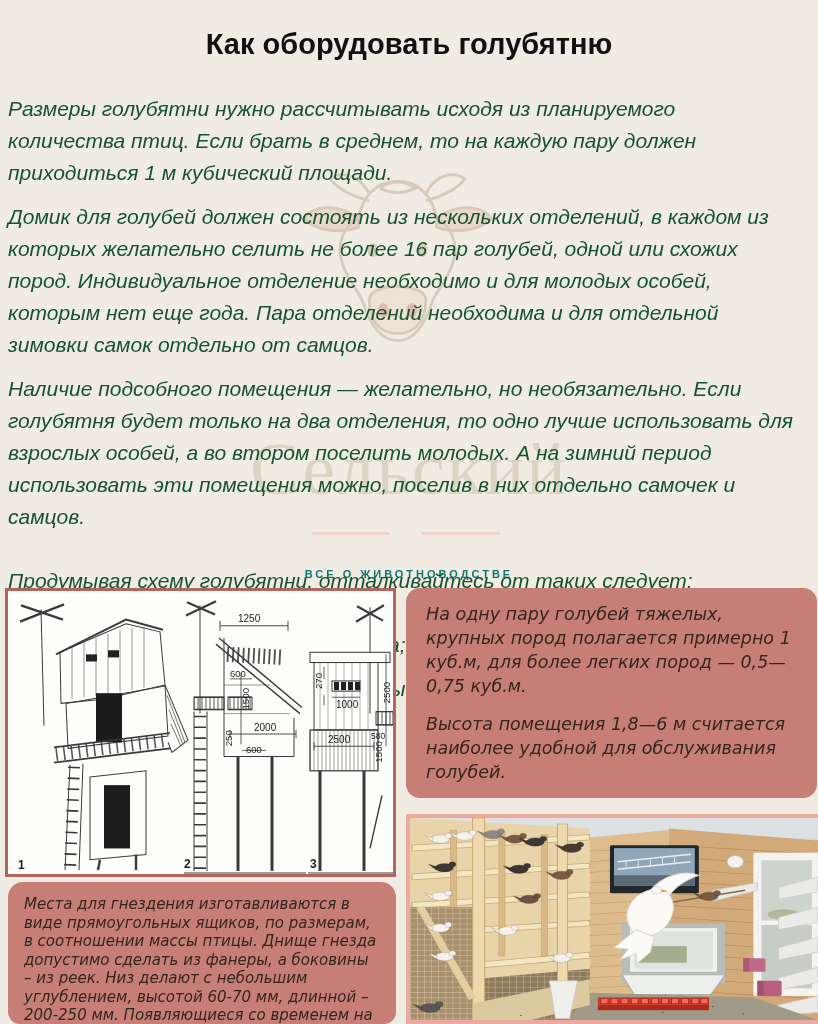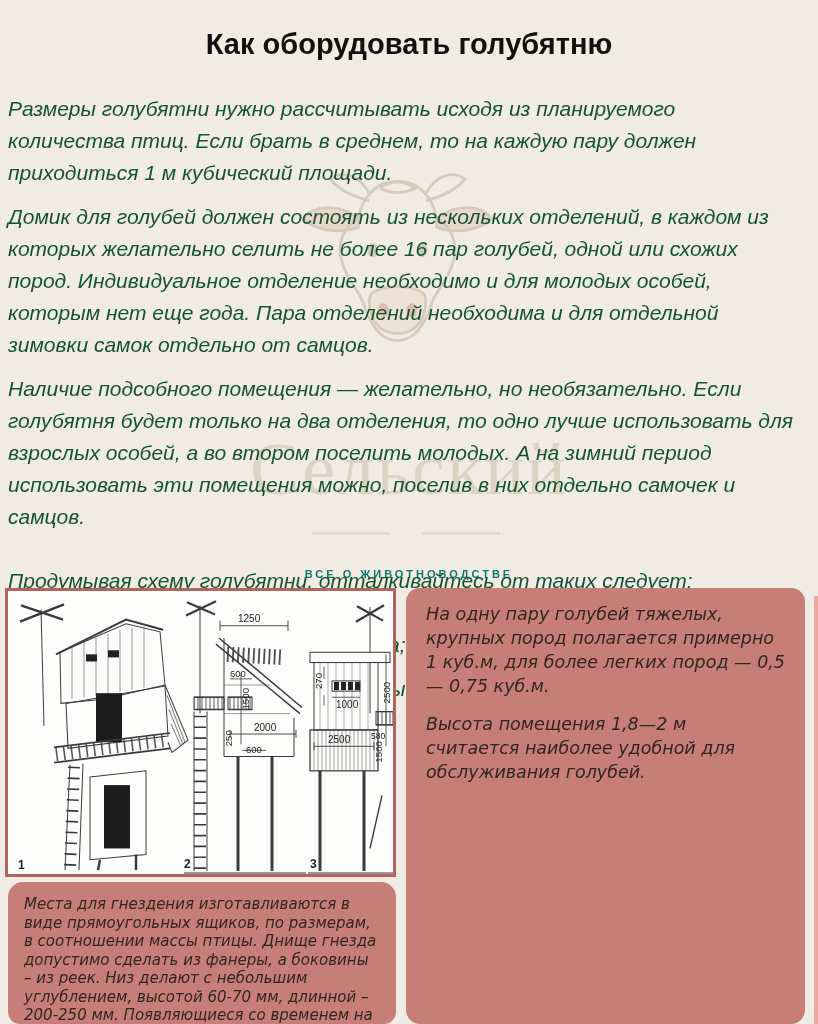--- a/index.html
+++ b/index.html
@@ -41,21 +41,21 @@
     margin:0 0 12px 8px;width:785px;
     font-style:italic;font-size:21px;line-height:32px;color:#14532d;
   }
   .body-text:first-of-type{margin-top:32px;}
   
   .bottom{
     position:absolute;left:0;right:0;top:588px;bottom:0;z-index:2;
     display:flex;padding:0 0 0 5px;box-sizing:border-box;gap:10px;
   }
   .left-col{width:391px;display:flex;flex-direction:column;box-sizing:border-box;}
-  .right-col{flex:1;display:flex;flex-direction:row;box-sizing:border-box;gap:8px;}
+  .right-col{flex:1;display:flex;flex-direction:column;box-sizing:border-box;gap:8px;}
   .diagram{
     margin:0;height:289px;box-sizing:border-box;
     border:3px solid #b2655f;background:#fdfdfb;
   }
   .diagram svg{display:block;width:100%;height:100%;}
   .callout{
     background:#c67e76;border-radius:14px;box-sizing:border-box;
     font-family:"DejaVu Sans",sans-serif;font-style:italic;color:#33261f;
     overflow:hidden;
   }
@@ -227,21 +227,21 @@
 
       <aside class="callout callout-left">
         <p>Места для гнездения изготавливаются в виде прямоугольных ящиков, по размерам, в соотношении массы птицы. Днище гнезда допустимо сделать из фанеры, а боковины – из реек. Низ делают с небольшим углублением, высотой 60-70 мм, длинной – 200-250 мм. Появляющиеся со временем на гнезде трещины и дефекты следует зашпаклевать.</p>
       </aside>
     </div>
 
     <div class="right-col">
 
       <aside class="callout callout-right">
         <p>На одну пару голубей тяжелых, крупных пород полагается примерно 1 куб.м, для более легких пород — 0,5— 0,75 куб.м.</p>
-        <p>Высота помещения 1,8—2 м считается наиболее удобной для обслуживания голубей.</p>
+        <p>Высота помещения 1,8—6 м считается наиболее удобной для обслуживания голубей.</p>
       </aside>
 
       <figure class="photo">
         <svg viewBox="0 0 404 268" preserveAspectRatio="none">
           <defs>
             <pattern id="mesh" width="7" height="7" patternUnits="userSpaceOnUse">
               <path d="M0 0 H7 M0 0 V7" stroke="#e3dac5" stroke-width="0.8" fill="none"></path>
             </pattern>
             <g id="pigeon">
               <ellipse cx="0" cy="0" rx="9" ry="5.5"></ellipse>

